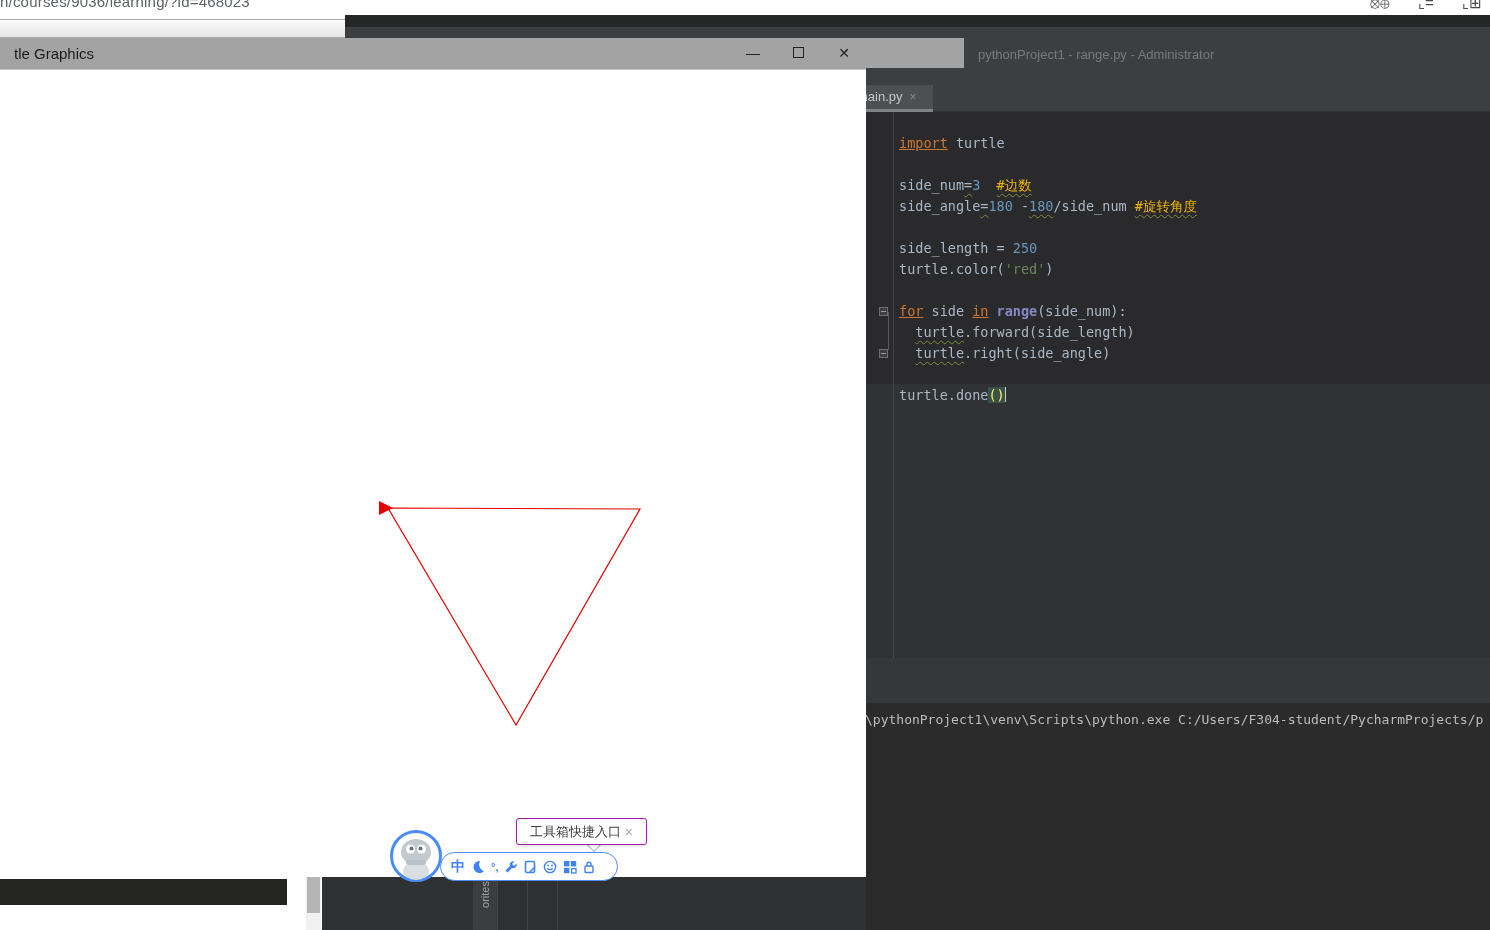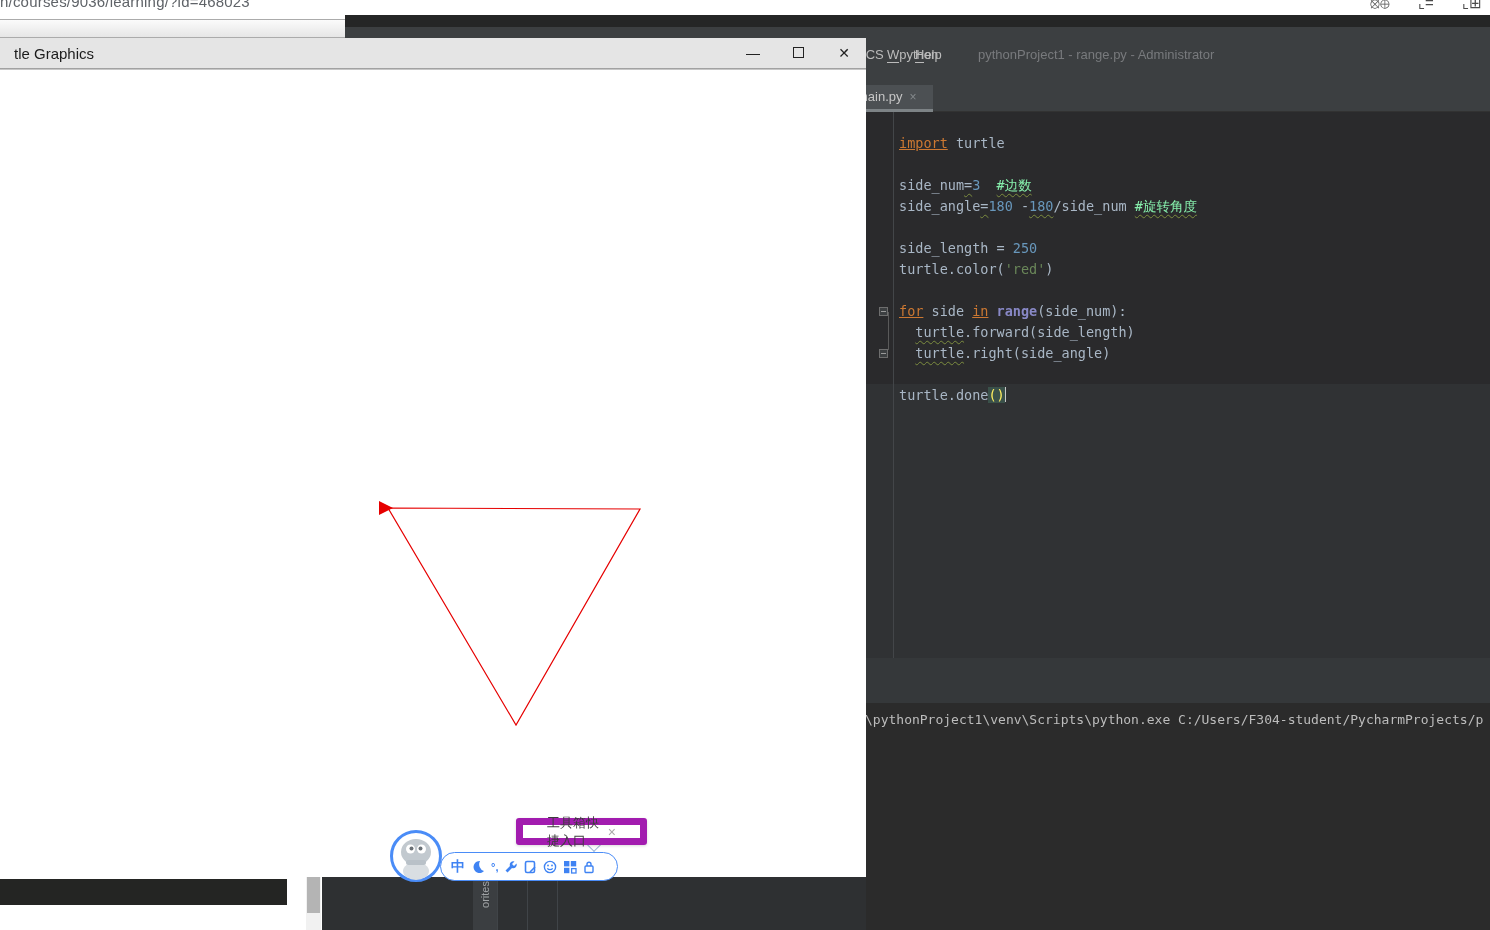--- a/index.html
+++ b/index.html
@@ -31,58 +31,58 @@
   #pc-editor { left:0; top:97px; width:1145px; height:546px; background:#2a2a2c; }
   #pc-editor-lower { left:0; top:369px; width:1145px; height:274px; background:#303234; }
   #pc-gutterline { left:548px; top:97px; width:1px; height:546px; background:#434649; }
   .fold-box { width:9px; height:9px; border:1px solid #6e6e6e; background:#3c3f41; color:#9a9a9a; }
   .fold-box::after { content:""; display:block; width:5px; height:1px; background:#9a9a9a; margin:3px auto 0; }
   #fold-range { left:543px; top:297px; width:1px; height:38px; background:#5a5a5a; }
   #code-block { left:554px; top:118px; font-family:"DejaVu Sans Mono", monospace;
     font-size:13.5px; line-height:21px; white-space:pre; }
   .cl { height:21px; }
   .k { color:#cc7832;text-decoration:underline; } .p { color:#a9b7c6; } .n { color:#6897bb; }
-  .s { color:#6a8759; } .c { color:#86efac; } .b { color:#8888c6;font-weight:bold; }
+  .s { color:#6a8759; } .c { color:#eab308; } .b { color:#8888c6;font-weight:bold; }
   .w { text-decoration-line:underline; text-decoration-style:wavy;
        text-decoration-color:#7c8c3f; text-decoration-thickness:1px; text-underline-offset:3px; }
   .m { background:#3a514a; color:#ffef60; }
   #caret { display:inline-block; width:1px; height:15px; background:#c8c8c8; vertical-align:-2px; }
   #pc-divband { left:0; top:643px; width:1145px; height:45px; background:#35383a; }
   #pc-console { left:0; top:688px; width:1145px; height:227px; background:#2b2b2b; overflow:hidden; }
   #console-line { position:absolute; left:520px; top:9px; color:#bcbcbc;
     font-family:"DejaVu Sans Mono", monospace; font-size:13px; white-space:pre; }
   #pc-bottomstrip { left:0; top:862px; width:521px; height:53px; background:#2e3032; }
   #fav-tab { position:absolute; left:128px; top:0; width:24px; height:53px; background:#3b3e41; }
   #fav-tab span { writing-mode:vertical-rl; transform:rotate(180deg); color:#a0a3a6; font-size:11px;
     display:block; margin:4px auto 0; }
   .strip-div { position:absolute; top:0; width:1px; height:53px; background:#404448; }
   #pc-bottomstrip-ext { left:322px; top:877px; width:23px; height:53px; background:#2e3032; }
 
   
   #turtle-win { left:0; top:38px; width:866px; height:839px; background:#ffffff;
     border-right:1px solid #c9c9c9; border-bottom:1px solid #9e9e9e; }
-  #tw-titlebar { left:0; top:0; width:866px; height:30px; background:#e5e5e5; }
+  #tw-titlebar { left:0; top:0; width:964px; height:30px; background:#a3a3a3; }
   #tw-title { left:14px; top:7px; font-size:15px; color:#1b1b1b; }
   .tw-btn { top:4px; width:30px; height:22px; text-align:center; color:#222; font-size:14px; line-height:22px; }
   #tw-max-glyph { display:inline-block; width:11px; height:11px; border:1.5px solid #222; margin-top:5px; }
   #tw-divider { left:0; top:30px; width:866px; height:2px;
     background:linear-gradient(#8f8f8f,#d9d9d9); }
   #tw-canvas { left:0; top:32px; width:866px; height:807px; background:#fff; }
 
   
   #ime-layer { left:0; top:0; width:1490px; height:930px; pointer-events:none; }
   #ime-layer > * { pointer-events:auto; }
   #qq-avatar { position:absolute; left:389px; top:829px; width:54px; height:54px; }
   #ime-pill { position:absolute; left:440px; top:852px; width:178px; height:29px; background:#fff;
     border:1.5px solid #4a8cf7; border-radius:15px; display:flex; align-items:center;
     gap:6px; padding:0 10px; }
   .ime-ic { color:#3f83f3; font-size:14px; font-weight:bold; display:flex; align-items:center; }
   #ime-tooltip { position:absolute; left:516px; top:818px; width:131px; height:27px; background:#fff;
-    border:7px solid #a21caf; border-radius:3px; box-shadow:0 1px 3px rgba(0,0,0,.15);
-    display:flex; align-items:center; padding:0 24px; }
+    border:1px solid #a21caf; border-radius:3px; box-shadow:0 1px 3px rgba(0,0,0,.15);
+    display:flex; align-items:center; padding:0 13px; }
   #ime-tooltip-text { font-size:13px; color:#3c3c3c; flex:1; }
   #ime-tooltip-close { color:#a9a9a9; font-size:14px; }
   #ime-tooltip-arrow { position:absolute; left:589px; top:840px; width:10px; height:10px; background:#fff;
     border-right:1px solid #9fb8d6; border-bottom:1px solid #9fb8d6; transform:rotate(45deg); }
 </style>
 </head>
 <body>
 
 <div class="abs" id="browser-url">n/courses/9036/learning/?id=468023</div>
 <div class="abs" id="browser-bar"></div>

